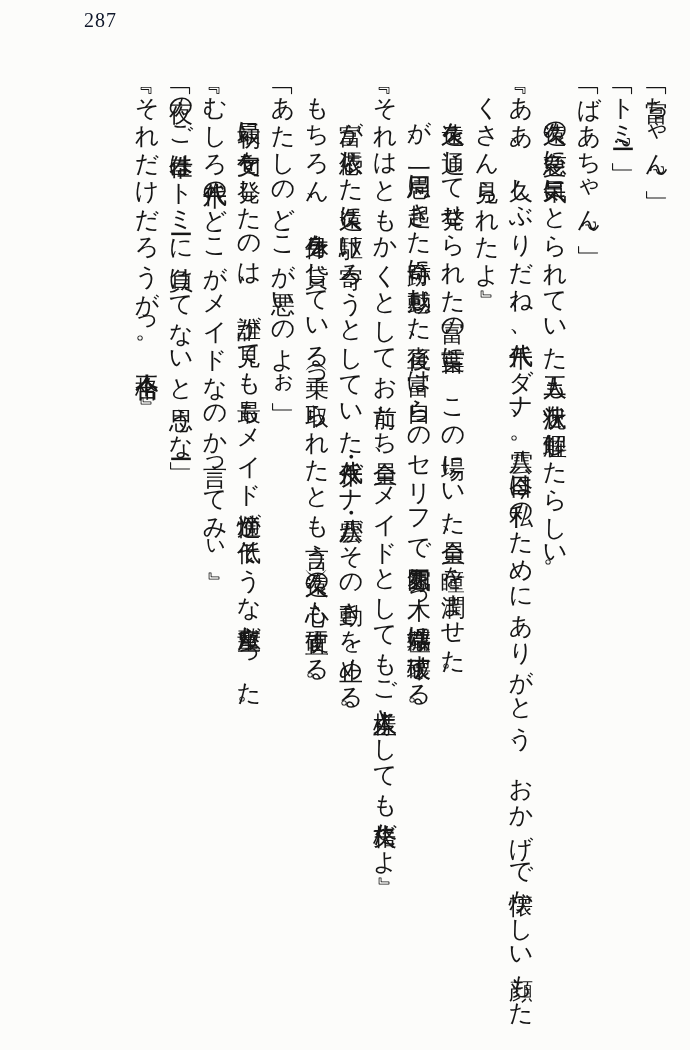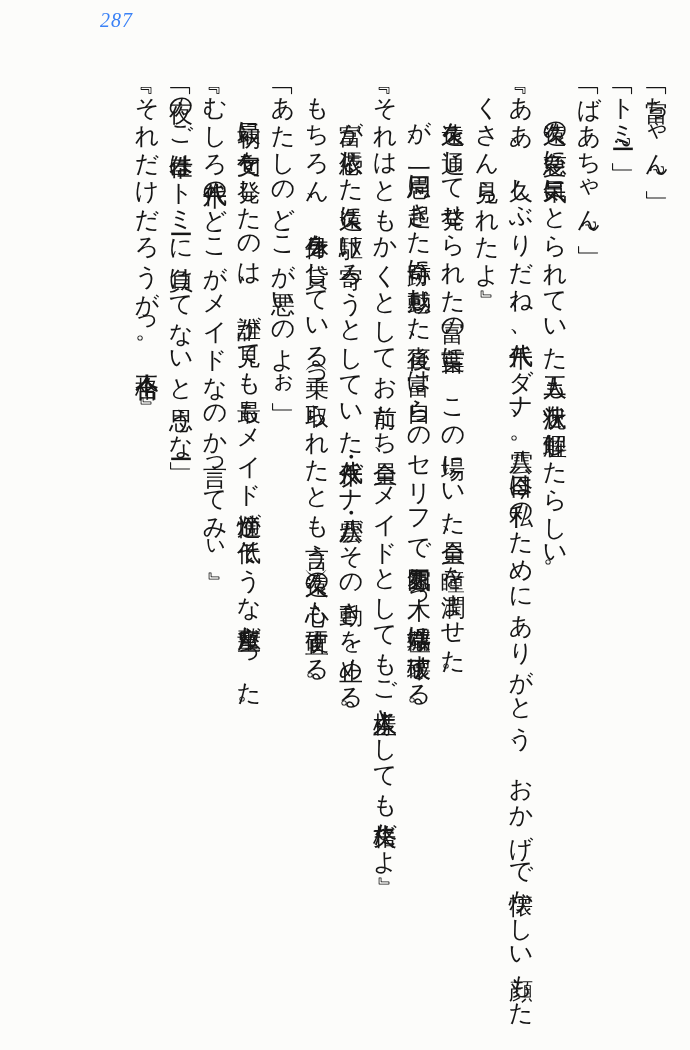--- a/index.html
+++ b/index.html
@@ -11,25 +11,23 @@
     overflow: hidden;
   }
   .page {
     position: absolute;
     inset: 0;
   }
   .page-number {
     position: absolute;
     top: 9px;
     left: 84px;
-    font-style: italic;
     font-size: 20px;
     letter-spacing: 1px;
-    color: #3b82f6;
-    margin-left: 16px;
+    color: #0f172a;
   }
   .text-block {
     position: absolute;
     top: 80px;
     right: 16px;
     height: 936px;
     writing-mode: vertical-rl;
     text-orientation: mixed;
     font-size: 24px;
     line-height: 34px;

